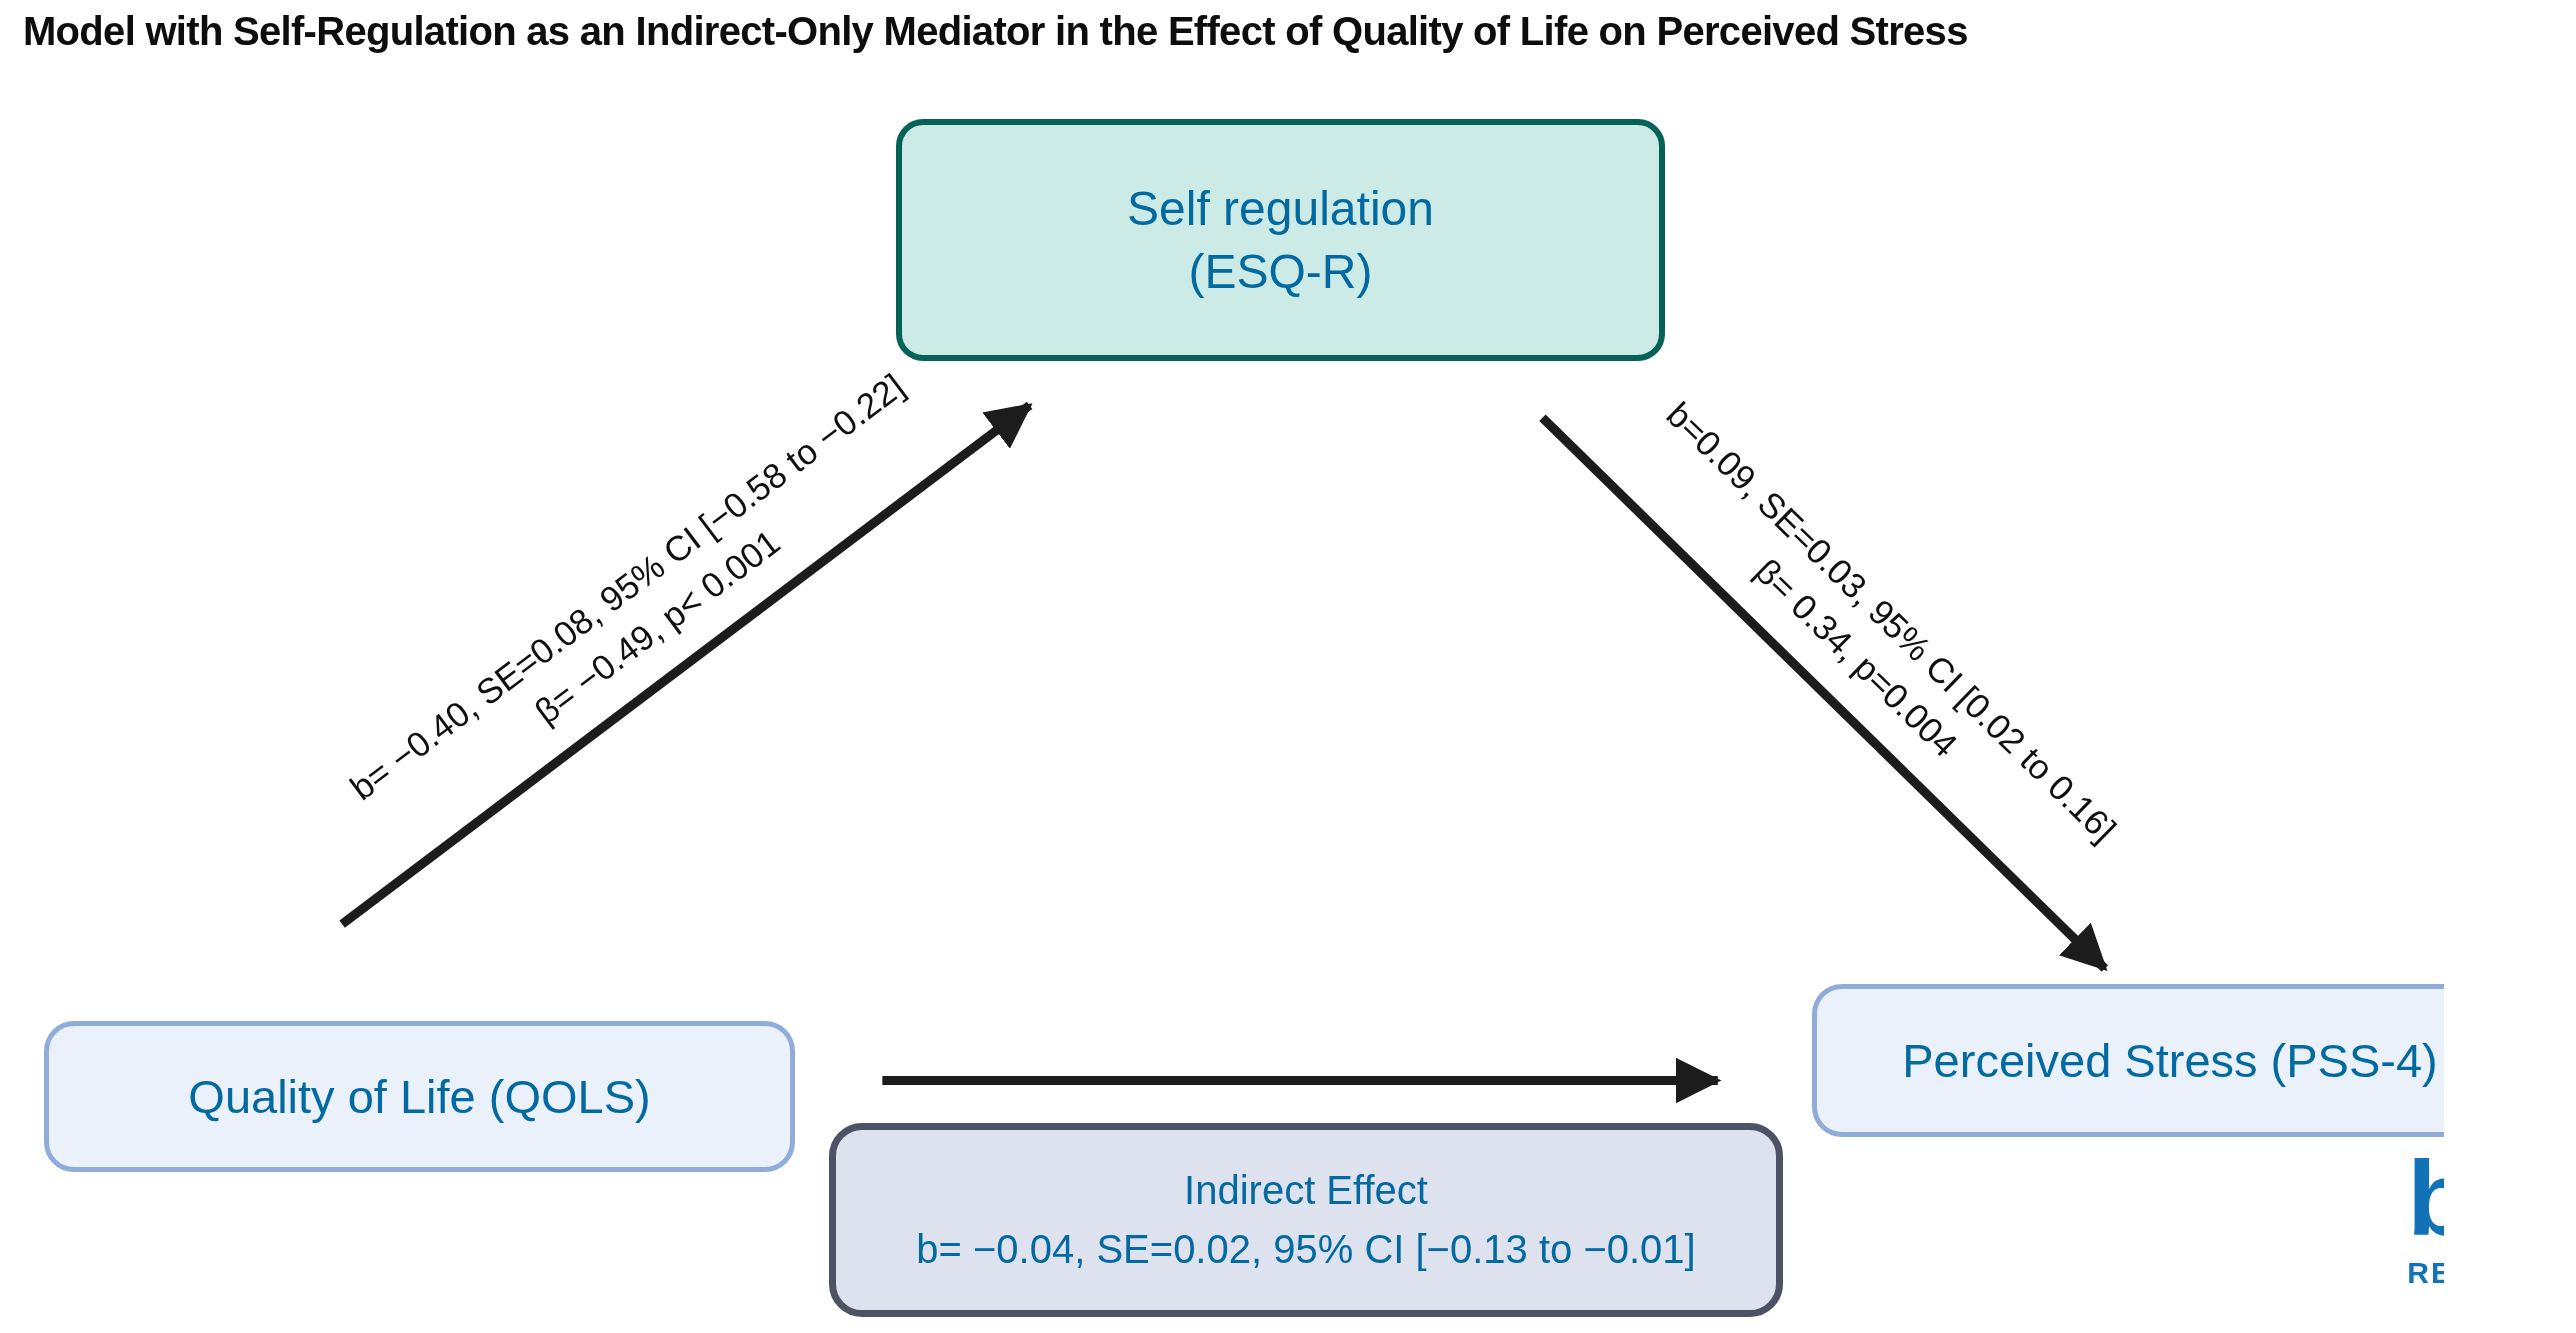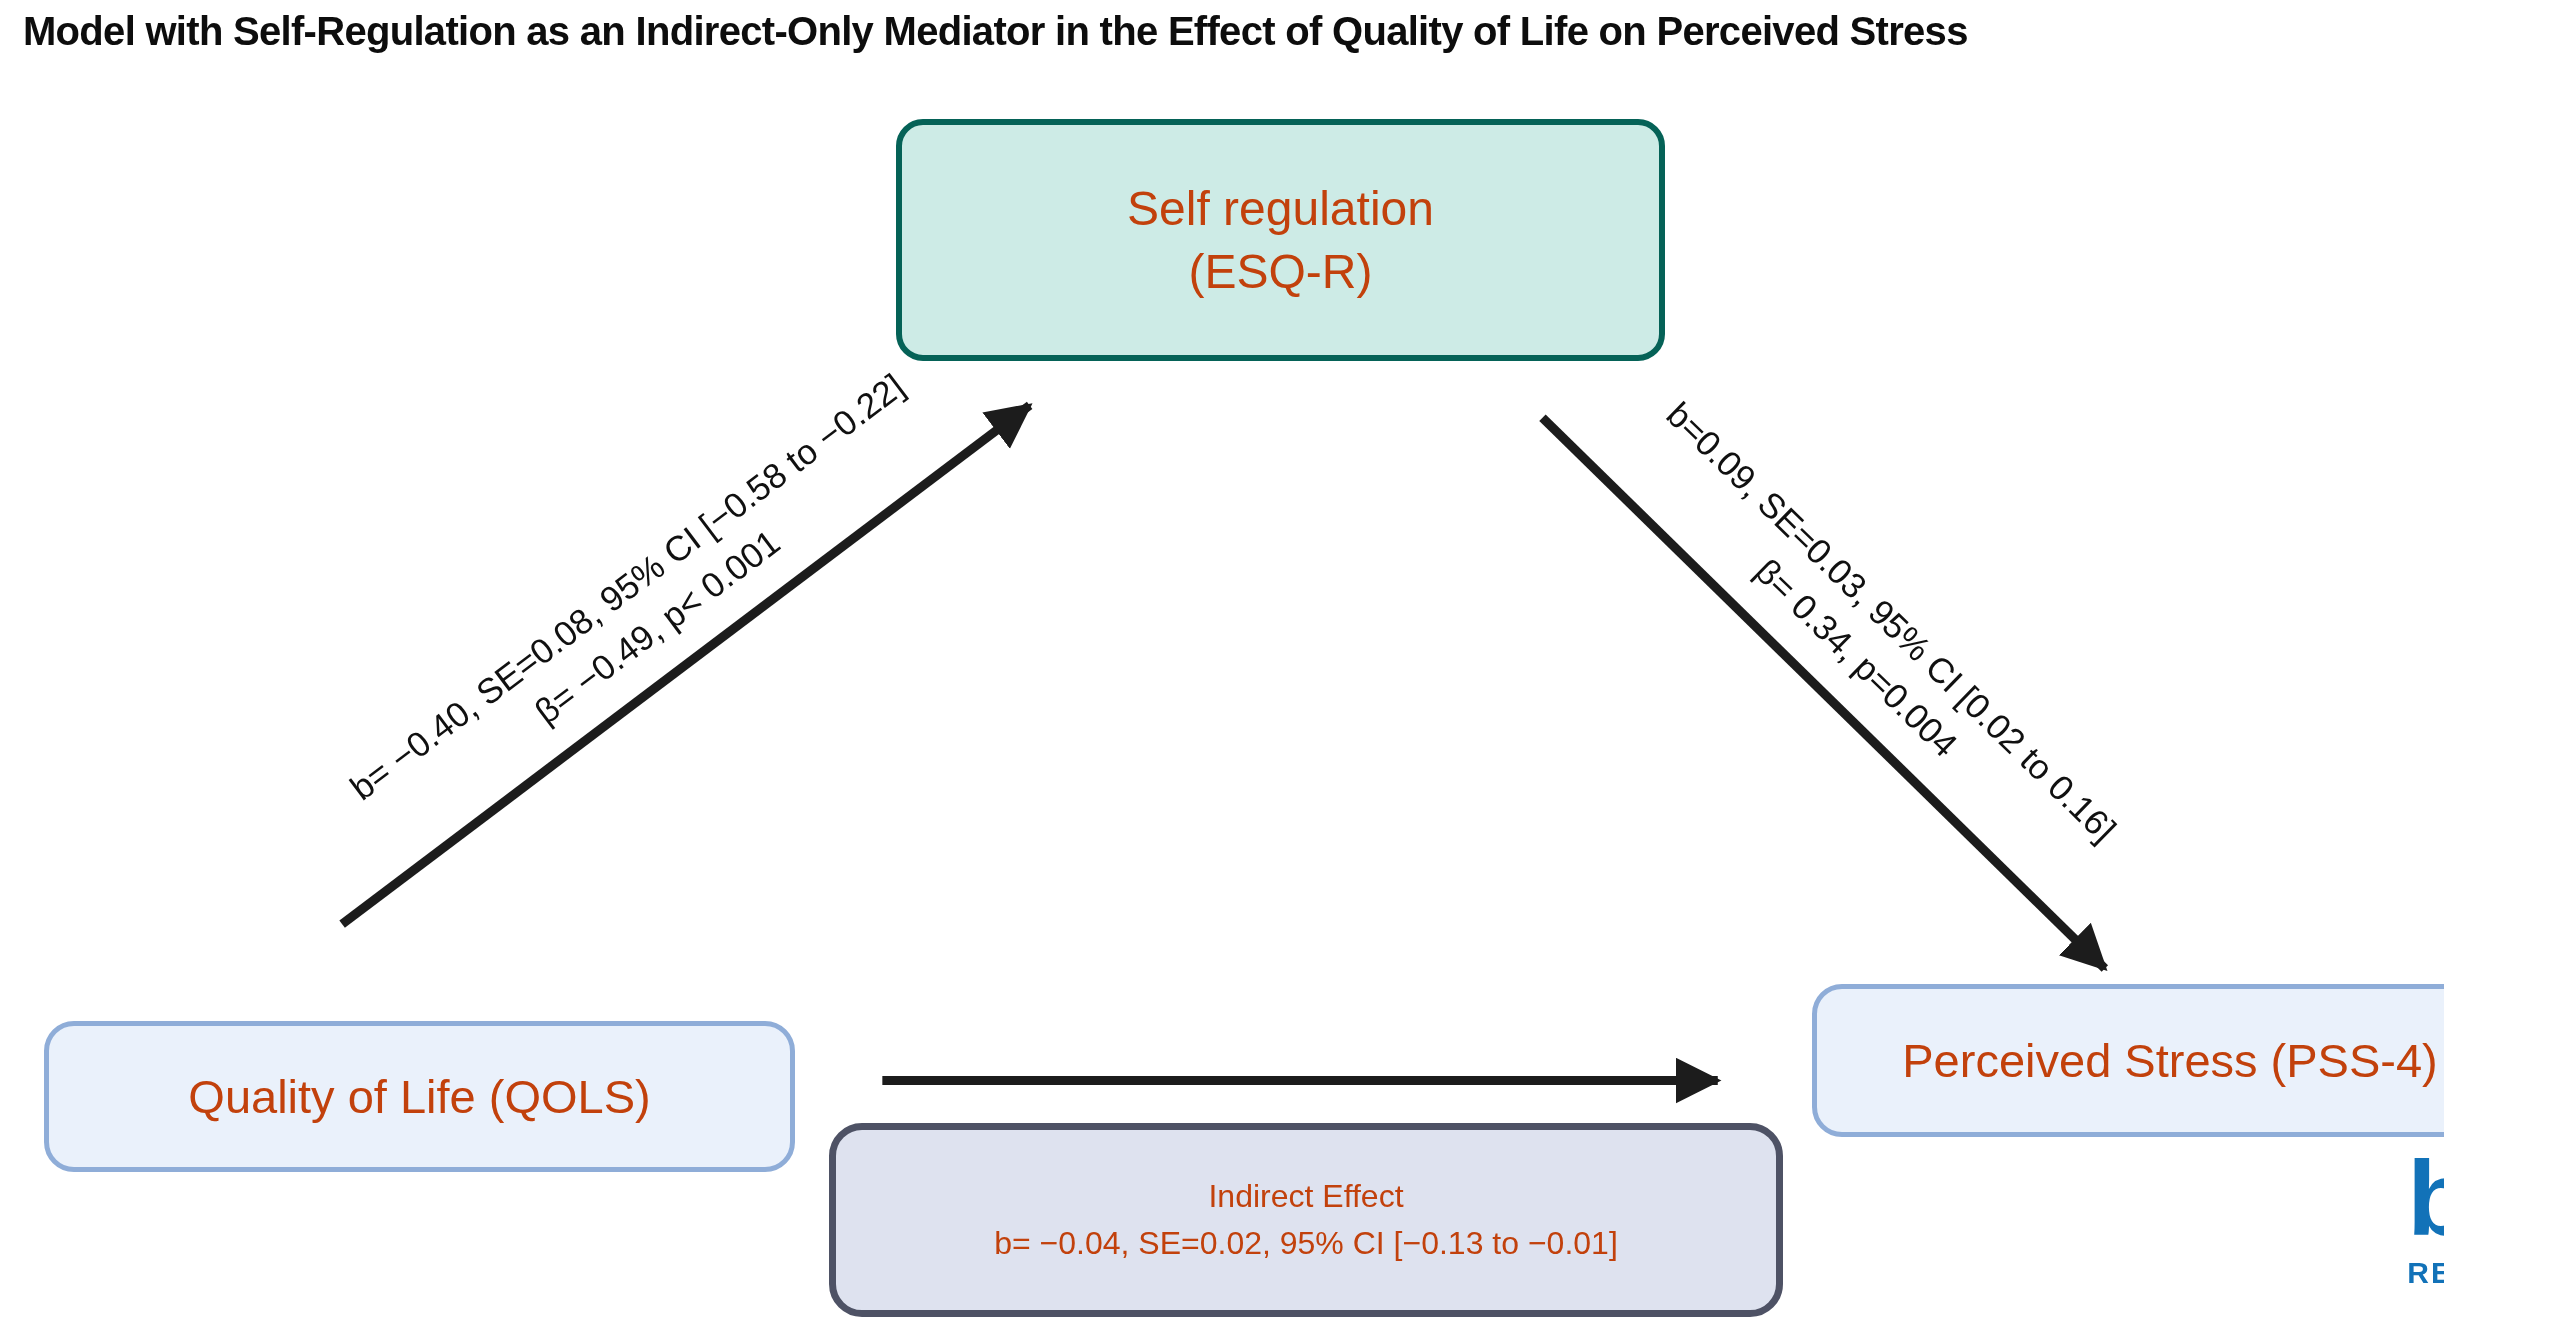--- a/index.html
+++ b/index.html
@@ -43,21 +43,21 @@
   }
   
   .node-box {
     position: absolute;
     box-sizing: border-box;
     display: flex;
     flex-direction: column;
     align-items: center;
     justify-content: center;
     text-align: center;
-    color: #c2410c;
+    color: #0369a1;
   }
   .mediator-box {
     left: 896px; top: 119px;
     width: 769px; height: 242px;
     background: var(--mediator-fill, #cdebe6);
     border: 6.5px solid var(--mediator-border, #056257);
     border-radius: 27px;
     font-size: 48px;
     line-height: 1.32;
   }
@@ -77,21 +77,21 @@
     border: 5.9px solid var(--node-border, #8fadd8);
     border-radius: 30px;
     font-size: 47px;
   }
   .indirect-box {
     left: 829px; top: 1123px;
     width: 954px; height: 194px;
     background: var(--indirect-fill, #dee2ef);
     border: 7.8px solid var(--indirect-border, #4e5265);
     border-radius: 33px;
-    font-size: 32px;
+    font-size: 40px;
     line-height: 1.48;
   }
   
   .path-label {
     position: absolute;
     text-align: center;
     white-space: nowrap;
     width: max-content;
     color: #101010;
   }

